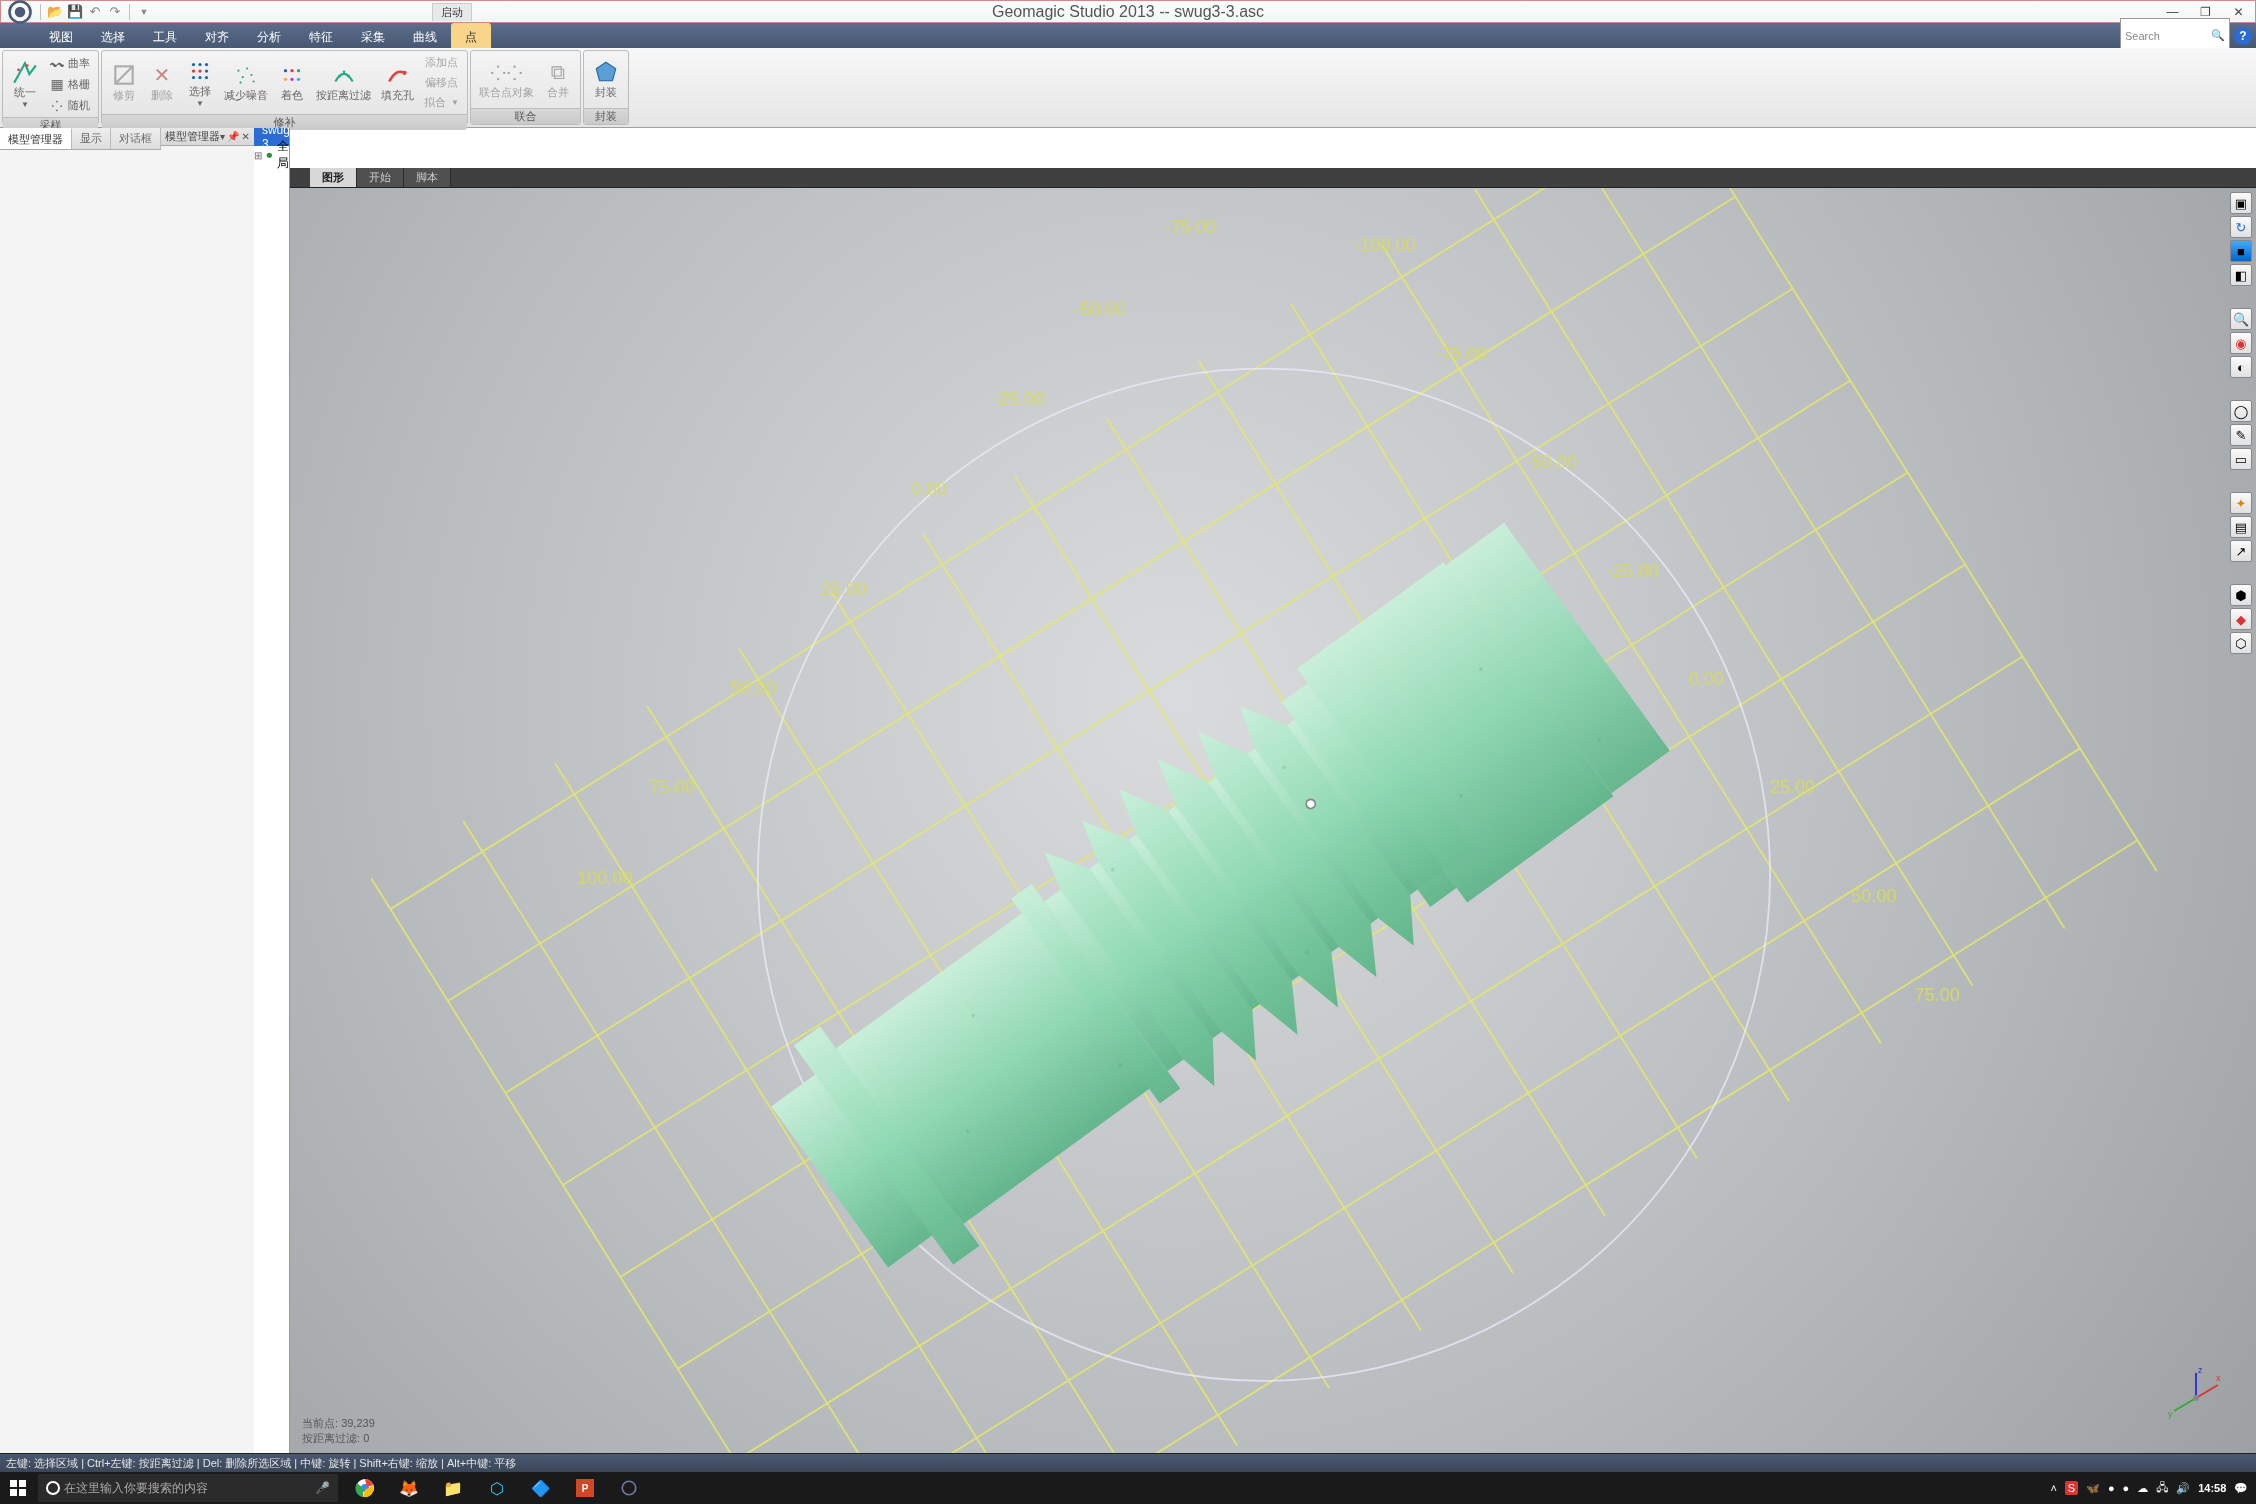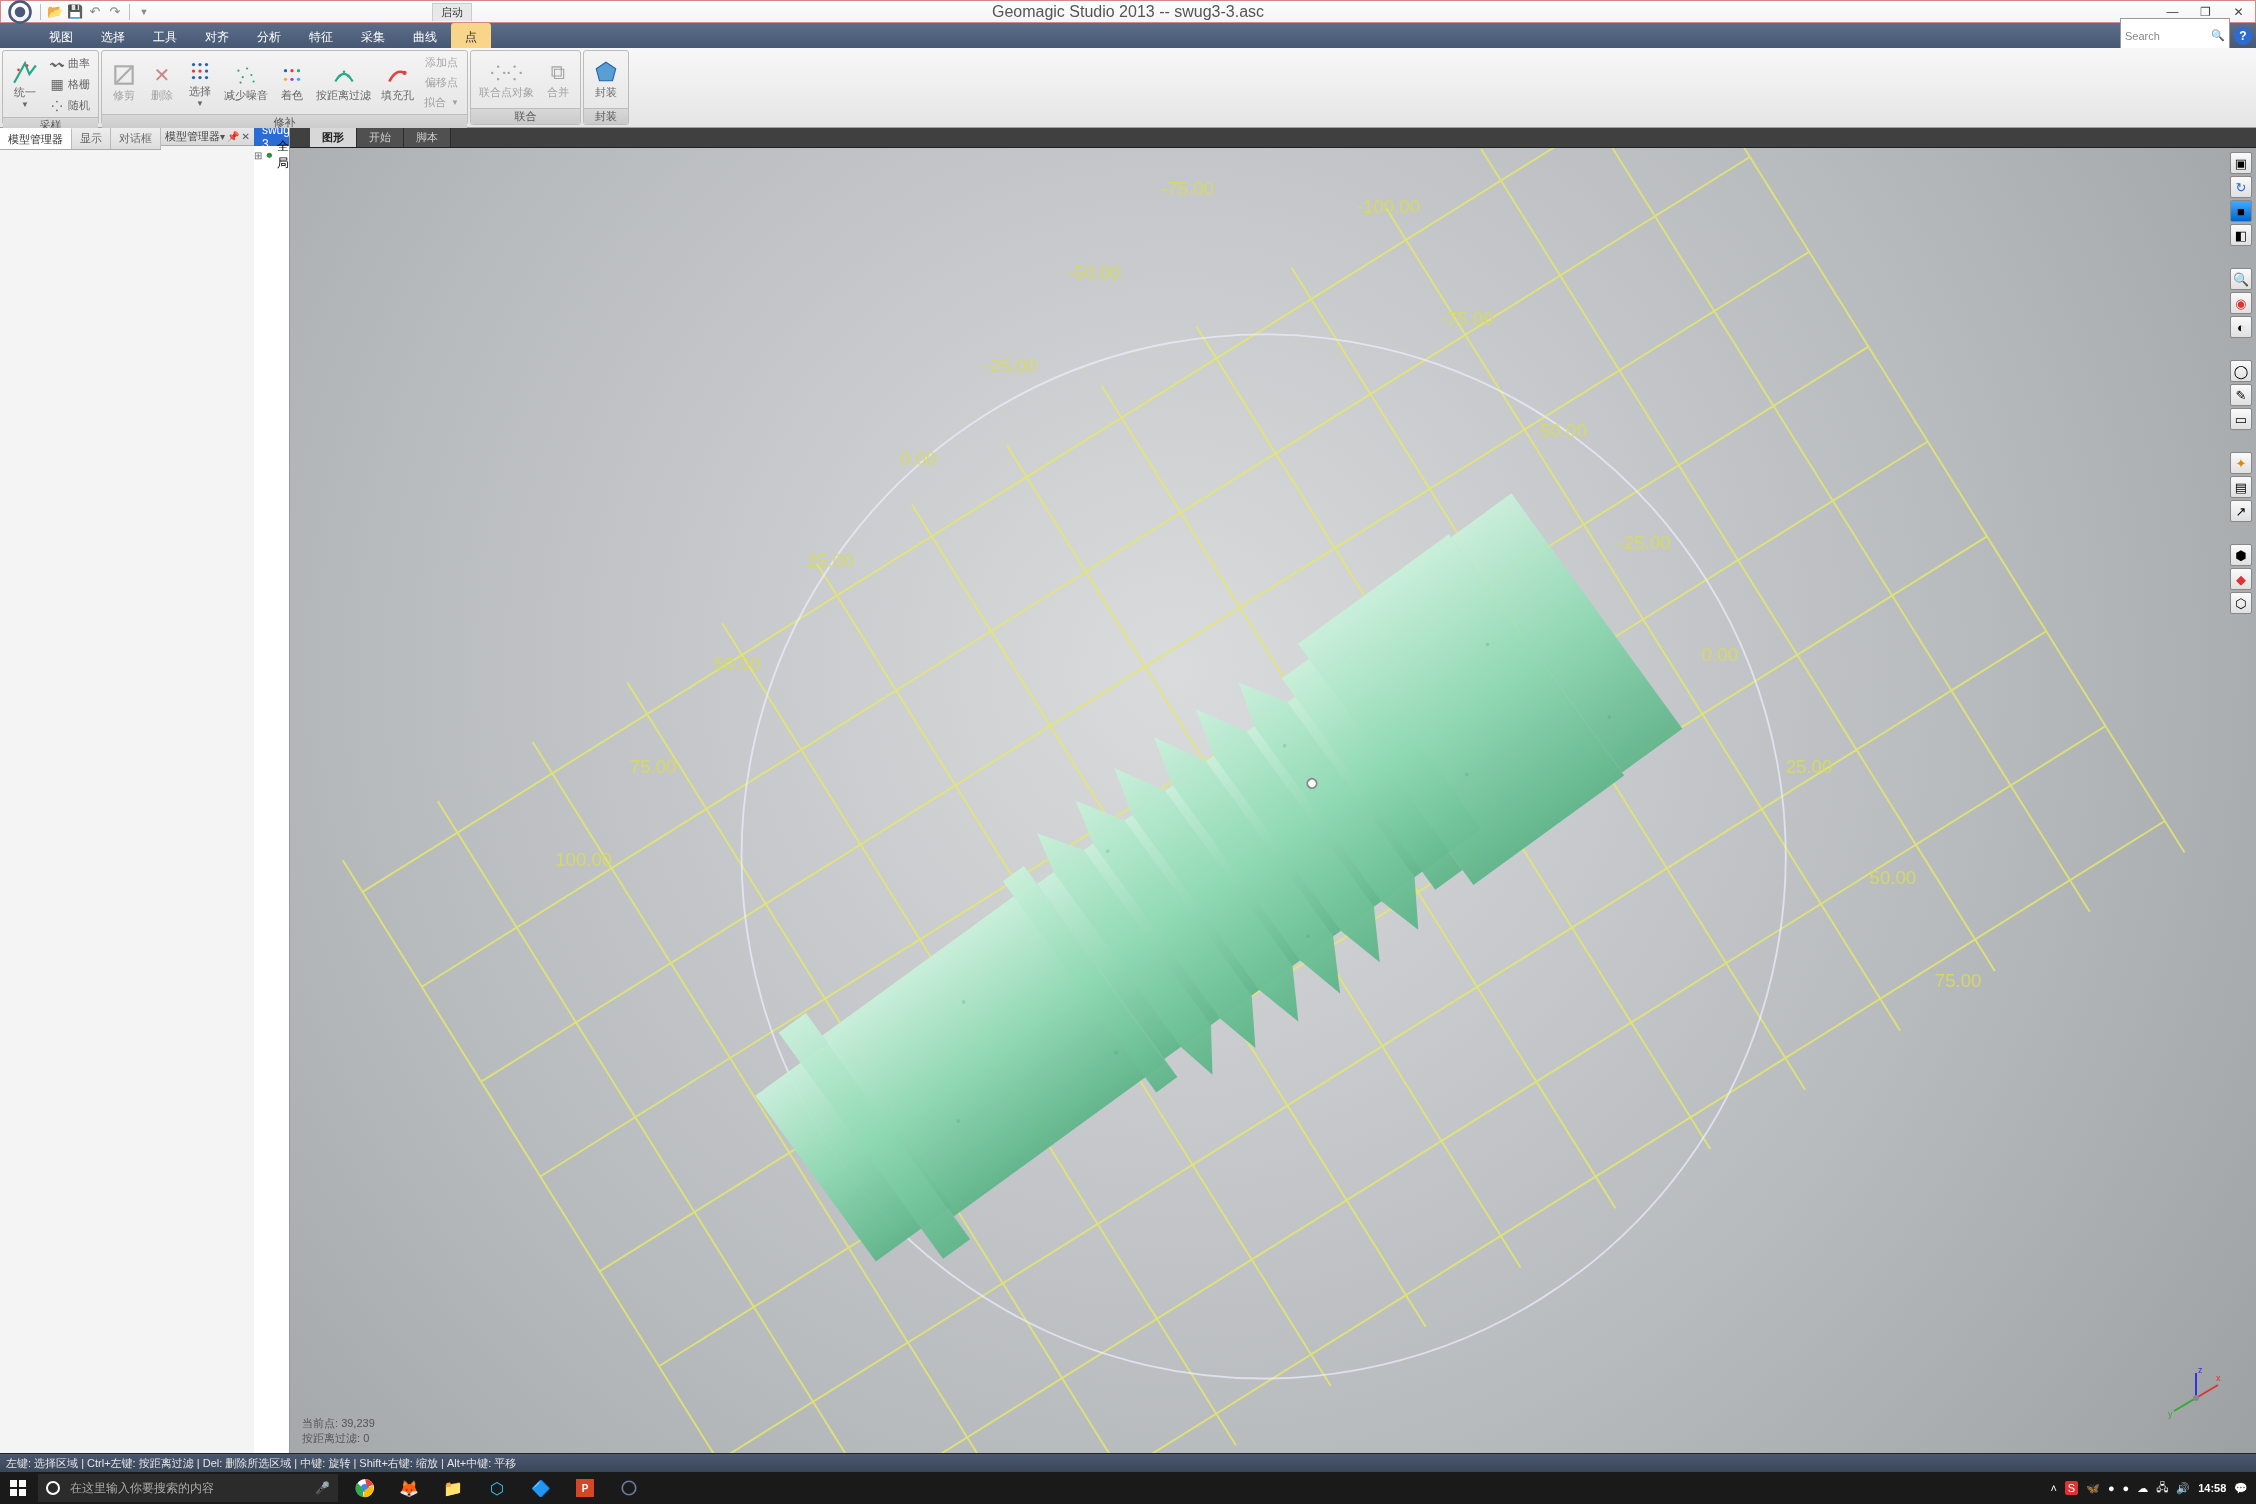--- a/index.html
+++ b/index.html
@@ -47,41 +47,41 @@
 .panel-header { height:18px; background:linear-gradient(#e8e8e8,#d8d8d8); border-bottom:1px solid #aaa; display:flex; align-items:center; padding:0 4px; font-size:11px; color:#444;}
 .panel-header .ctrls { margin-left:auto; display:flex; gap:2px; color:#555; font-size:10px;}
 .tree { flex:1; background:#fff; overflow:auto; font-size:12px; }
 .tree-item { display:flex; align-items:center; height:18px; gap:4px; }
 .tree-item.selected { background:#2b6cd4; color:#fff; }
 .tree-item .exp { width:10px; text-align:center; color:#666; font-size:10px; cursor:pointer;}
 .tree-item .ico { width:16px; height:16px; display:flex; align-items:center; justify-content:center;}
 .tree-item.selected .exp { color:#fff; }
 
 
-.viewport-wrap { flex:1; display:flex; flex-direction:column; background:#2b2b2b; position:relative; min-width:0;}
+.viewport-wrap { flex:1; display:flex; flex-direction:column; background:#2b2b2b; position:relative; min-width:0;margin-top:40px;}
 .doc-tabs { height:20px; background:#404040; display:flex; align-items:stretch; border-bottom:1px solid #222;}
 .doc-tab { padding:2px 12px; font-size:11px; color:#ccc; background:#505050; border-right:1px solid #2b2b2b; display:flex; align-items:center; cursor:pointer;}
 .doc-tab.active { background:#d8d8d8; color:#222; font-weight:bold;}
 .viewport { flex:1; position:relative; background: radial-gradient(circle at 45% 40%, #d9dbdc 0%, #b8bbbe 60%, #9ea1a4 100%); overflow:hidden;}
 .grid-svg { position:absolute; inset:0; width:100%; height:100%; }
 .status-overlay { position:absolute; left:12px; bottom:8px; font-size:11px; color:#555; line-height:1.3;}
 .axis-gizmo { position:absolute; right:30px; bottom:30px; width:60px; height:60px; }
 
 
 .right-toolbar { position:absolute; right:2px; top:4px; width:24px; display:flex; flex-direction:column; gap:2px; }
 .rtb-btn { width:22px; height:22px; background:linear-gradient(#fafafa,#e0e0e0); border:1px solid #888; border-radius:2px; display:flex; align-items:center; justify-content:center; font-size:13px; cursor:pointer;}
 .rtb-gap { height:18px; }
 
 
 .statusbar { height:19px; background:linear-gradient(#4a5870,#3a4658); color:#e5e5e5; font-size:11px; display:flex; align-items:center; padding:0 6px; border-top:1px solid #222;}
 
 
 .taskbar { height:32px; background:#1a1a1a; display:flex; align-items:center; color:#fff; font-size:12px; }
 .taskbar .start { width:36px; height:32px; display:flex; align-items:center; justify-content:center; }
-.taskbar .search { flex:0 0 300px; height:28px; background:#2b2b2b; border-radius:1px; display:flex; align-items:center; padding:0 8px; gap:10px; color:#aaa; margin-left:2px;}
+.taskbar .search { flex:0 0 300px; height:28px; background:#2b2b2b; border-radius:1px; display:flex; align-items:center; padding:0 8px; gap:4px; color:#aaa; margin-left:2px;}
 .taskbar .search .circle { width:14px; height:14px; border:2px solid #fff; border-radius:50%; }
 .taskbar .apps { display:flex; align-items:center; gap:2px; margin-left:6px; }
 .taskbar .app { width:42px; height:32px; display:flex; align-items:center; justify-content:center; font-size:16px;}
 .taskbar .tray { margin-left:auto; display:flex; align-items:center; gap:8px; padding-right:8px; font-size:11px;}
 .taskbar .clock { text-align:center; line-height:1.1;font-weight:bold;}
 </style>
 </head>
 <body>
 
 <div class="titlebar">

